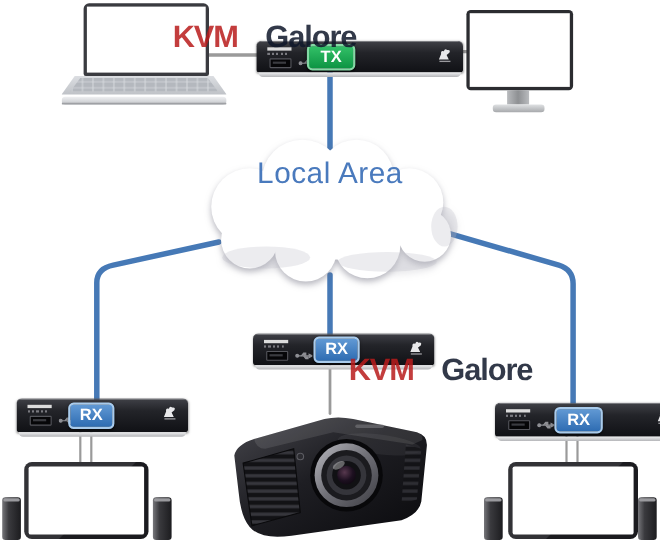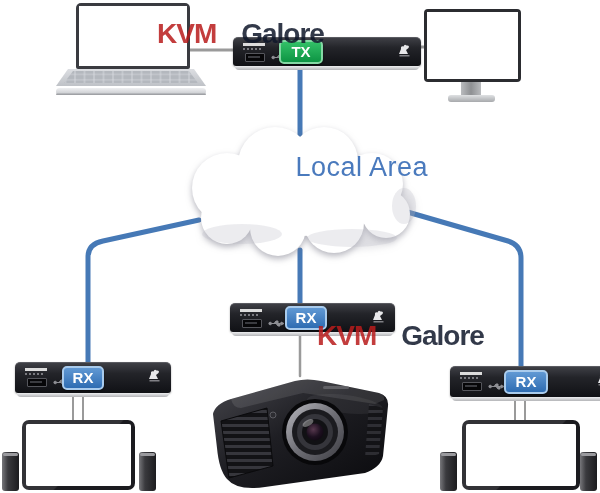--- a/index.html
+++ b/index.html
@@ -5,21 +5,21 @@
   html,body{margin:0;padding:0;background:#fff;}
   .stage{position:relative;width:600px;height:493px;background:#fff;overflow:hidden;
          font-family:"Liberation Sans",sans-serif;}
 
   
   #wires{position:absolute;left:0;top:0;z-index:1;}
 
   
   #cloud-svg{position:absolute;left:172px;top:126px;z-index:2;
              filter:drop-shadow(0 3px 3px rgba(110,110,125,.5));}
-  .cloud-text{position:absolute;left:172px;top:150px;width:256px;text-align:right;
+  .cloud-text{position:absolute;left:172px;top:140px;width:256px;text-align:center;
               color:#4a7abd;font-size:27px;line-height:35px;z-index:2;letter-spacing:.5px;}
 
   
   .device{position:absolute;z-index:3;border-radius:5px 5px 3px 3px;
           background:linear-gradient(#3e3f45 0%,#232429 35%,#101115 100%);
           border-top:1px solid #5a5b61;box-shadow:0 1px 2px rgba(0,0,0,.35);padding-left:23px;}
   .device::after{content:"";position:absolute;left:2px;right:2px;bottom:-4px;height:4px;
           background:linear-gradient(#eceDef,#b4b5b8);border-radius:0 0 4px 4px;}
   .badge{position:absolute;top:50%;transform:translateY(-50%);color:#fff;font-weight:bold;
          font-size:15px;text-align:center;border-radius:5px;width:40px;line-height:20px;

